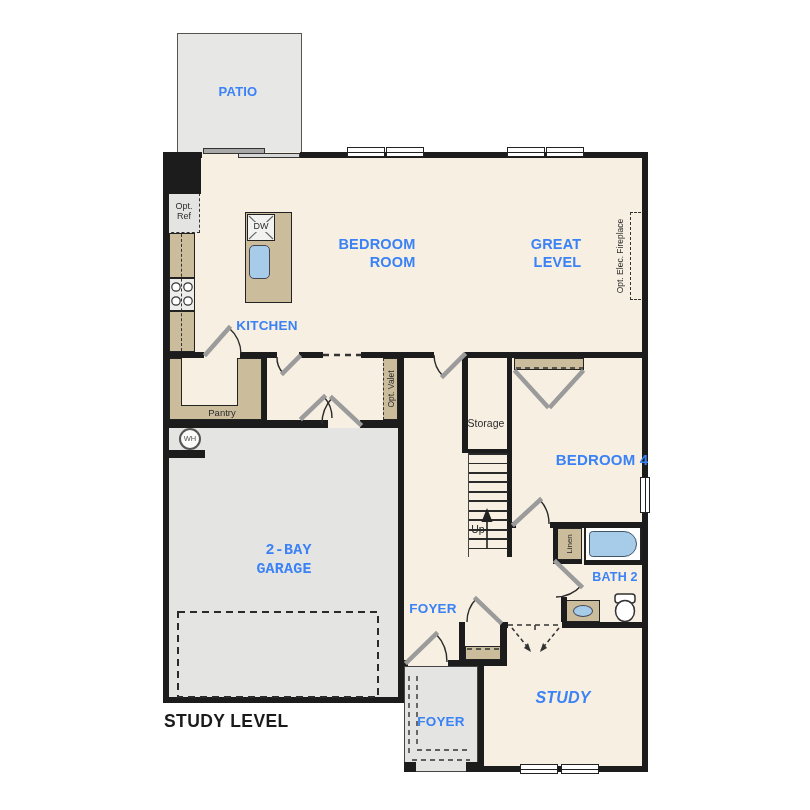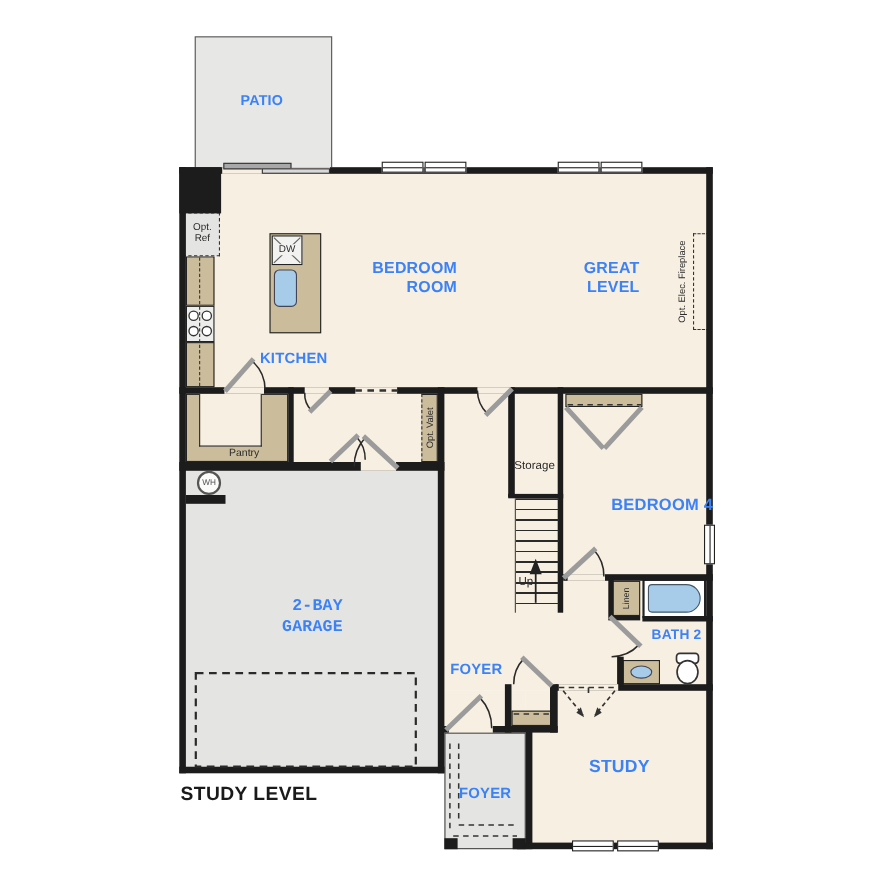--- a/index.html
+++ b/index.html
@@ -176,21 +176,21 @@
   </svg>
 
   <div class="lbl" style="left:238px;top:92px;font-size:13px;">PATIO</div>
   <div class="lbl" style="left:377px;top:253px;font-size:14.5px;">BEDROOM
 ROOM</div>
   <div class="lbl" style="left:556px;top:253px;font-size:14.5px;">GREAT
 LEVEL</div>
   <div class="lbl" style="left:267px;top:326px;font-size:13.5px;">KITCHEN</div>
   <div class="lbl" style="left:578px;top:460px;font-size:15px;margin-left:24px;">BEDROOM 4</div>
   <div class="lbl" style="left:615px;top:578px;font-size:12.5px;">BATH 2</div>
-  <div class="lbl" style="left:563px;top:698px;font-size:16px;">STUDY</div>
+  <div class="lbl" style="left:563px;top:698px;font-size:16px;font-style:italic;">STUDY</div>
   <div class="lbl" style="left:433px;top:609px;font-size:13.5px;">FOYER</div>
   <div class="lbl" style="left:441px;top:722px;font-size:13.5px;">FOYER</div>
   <div class="lbl" style="left:284px;top:561px;font-size:15px;font-family:Liberation Mono, monospace;">2-BAY
 GARAGE</div>
 
   <div class="slbl" style="left:486px;top:424px;font-size:10.5px;">Storage</div>
   <div class="slbl" style="left:222px;top:413px;font-size:9.5px;">Pantry</div>
   <div class="slbl" style="left:478px;top:530px;font-size:10.5px;">Up</div>
   <div class="slbl" style="left:184px;top:212px;font-size:9px;">Opt.
 Ref</div>

